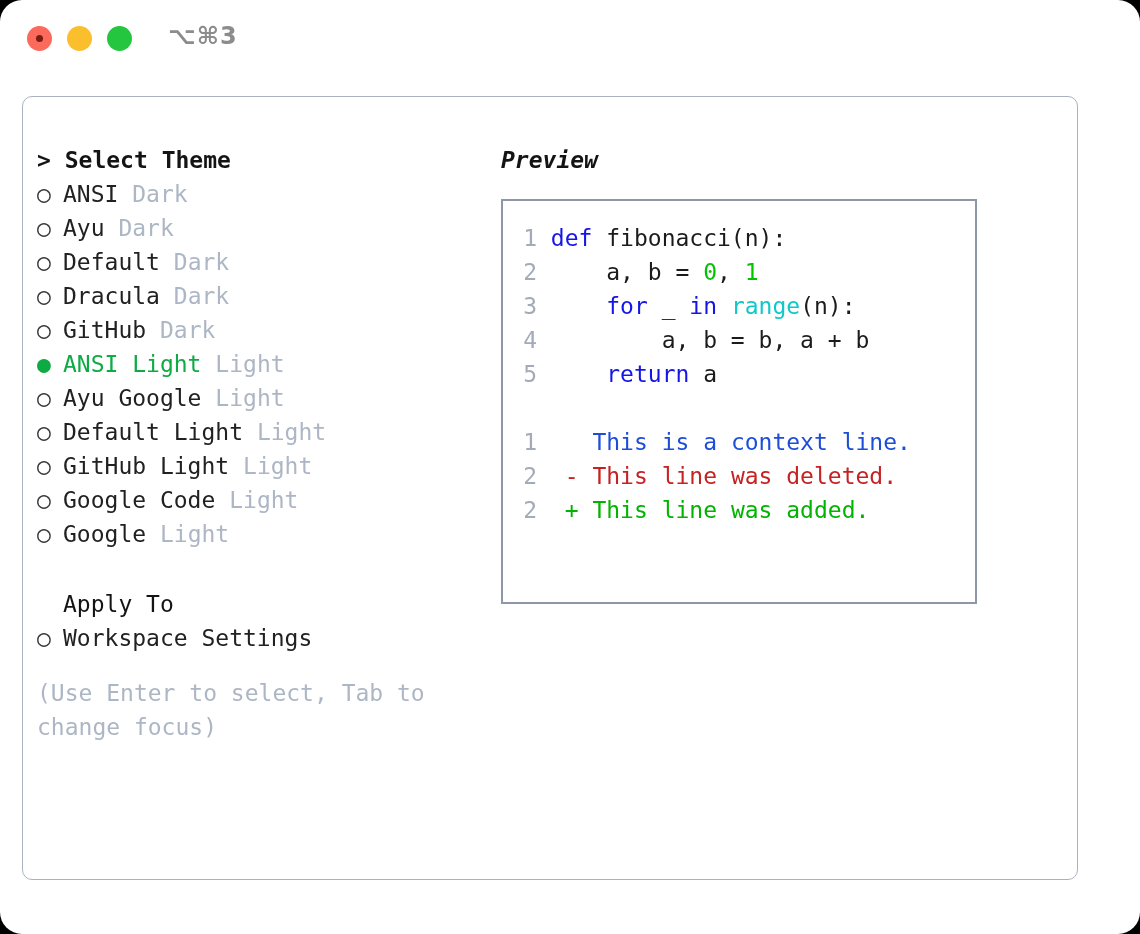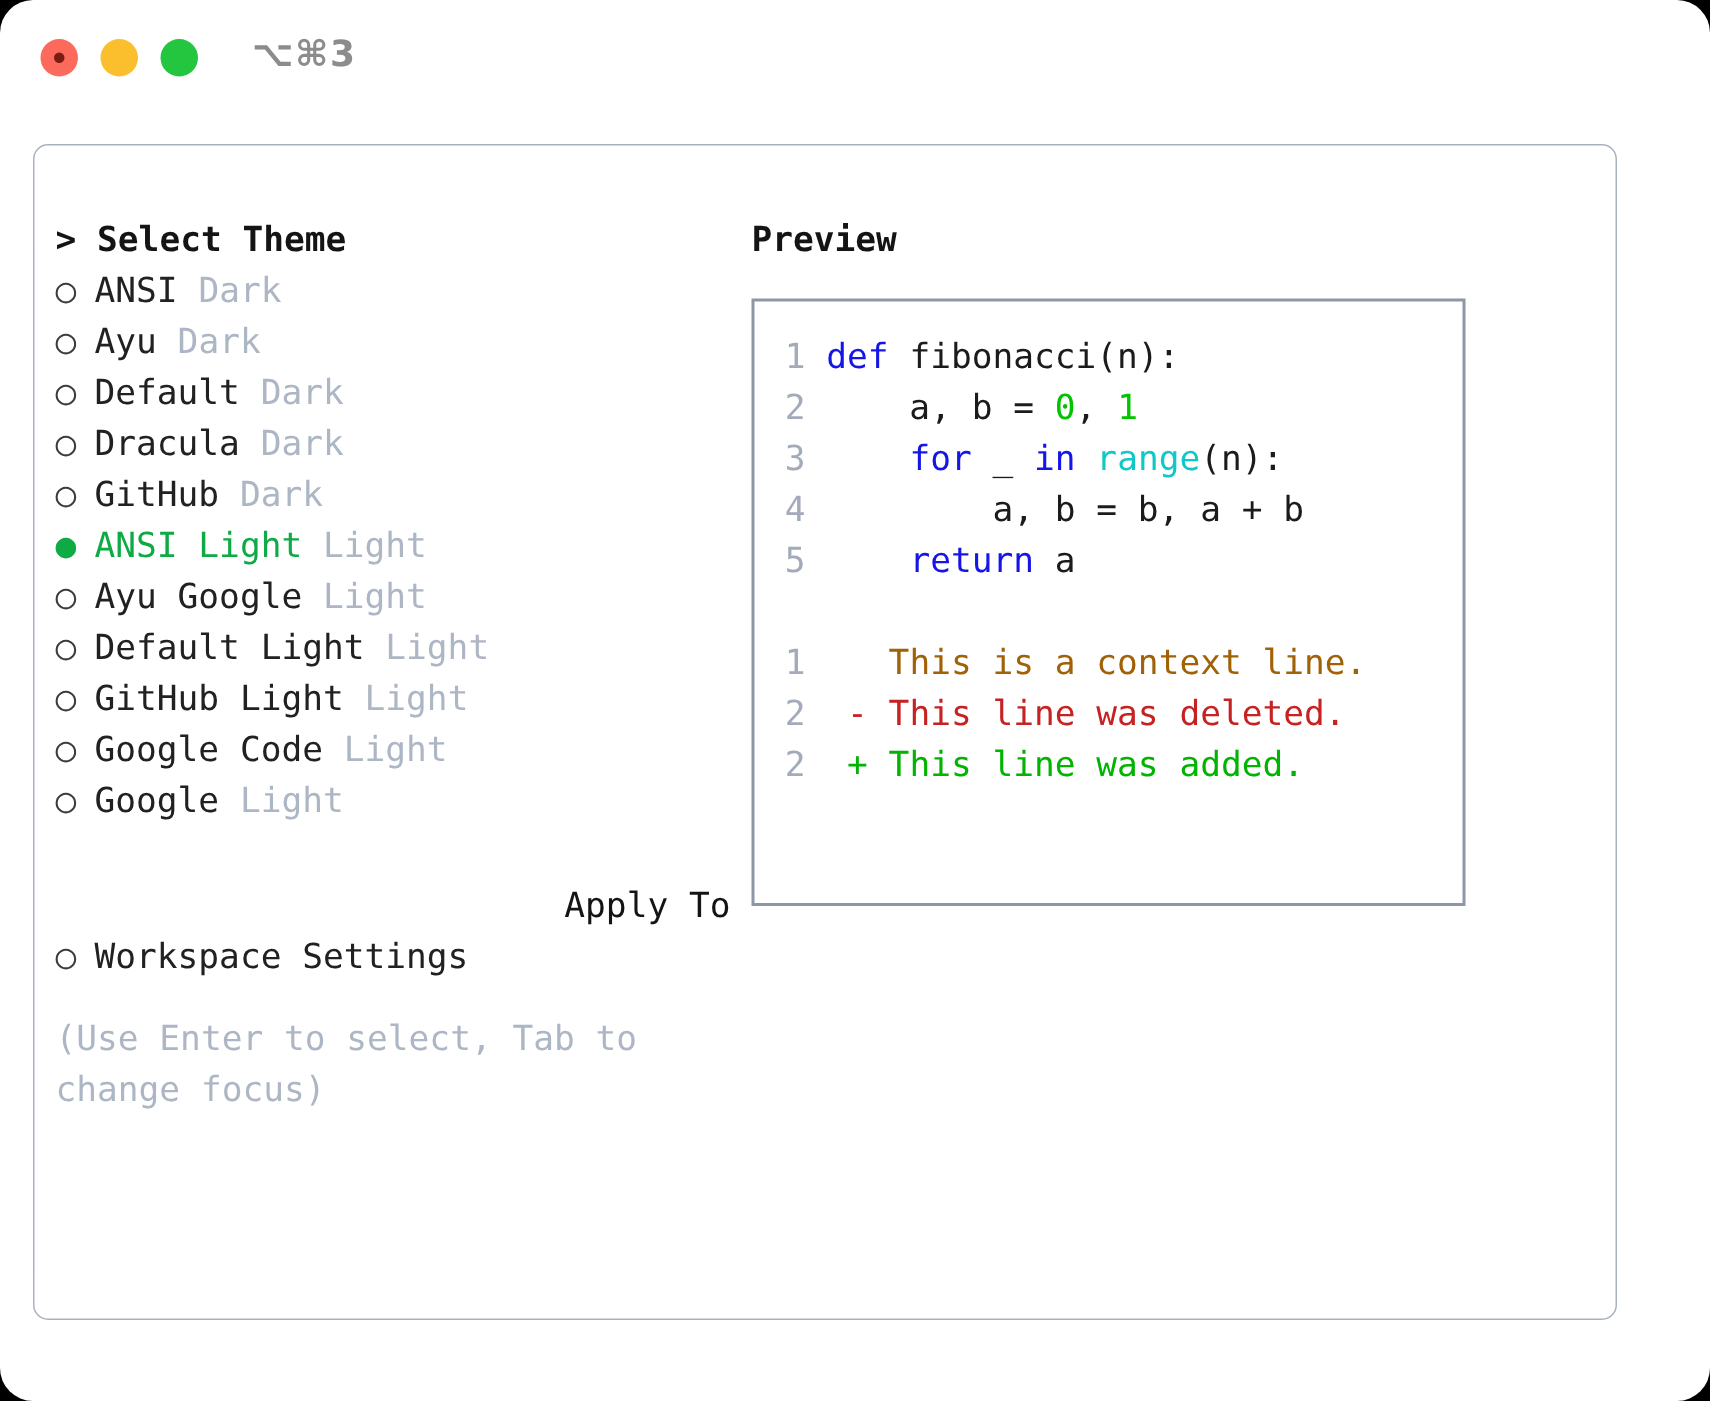--- a/index.html
+++ b/index.html
@@ -114,21 +114,20 @@
   .opt-tag { color: #adb6c4; }
 
   #apply-heading {
     height: 34px;
     line-height: 34px;
     font-size: 23px;
     color: #141414;
     white-space: pre;
     padding-left: 26px;
     margin-top: 36px;
-    text-align: right;
   }
 
   #hint {
     margin-top: 21px;
     font-size: 23px;
     line-height: 34px;
     color: #adb6c4;
     width: 410px;
     white-space: pre-wrap;
   }
@@ -139,20 +138,21 @@
     left: 478px;
     top: 46px;
     width: 500px;
   }
   #preview-title {
     font-size: 23px;
     font-weight: 700;
     color: #141414;
     line-height: 34px;
     white-space: pre;
+    font-style: italic;
   }
 
   #preview-box {
     margin-top: 22px;
     width: 476px;
     height: 405px;
     border: 2px solid #8d97a8;
     box-sizing: border-box;
     background: #ffffff;
     position: relative;
@@ -174,21 +174,21 @@
     color: #a3abba;
   }
 
   .tok-kw   { color: #1515e8; }
   .tok-fn   { color: #11c8c8; }
   .tok-num  { color: #00c400; }
   .tok-plain{ color: #1b1b1b; }
 
   .blank-line { height: 34px; }
 
-  .diff-ctx  { color: #a16207; text-align: right; }
+  .diff-ctx  { color: #1d4ed8; text-align: right; }
   .diff-del  { color: #c62222; }
   .diff-add  { color: #00b400; }
 </style>
 </head>
 <body>
 
 <div id="window">
 
   <div id="titlebar">
     <div class="traffic red">

